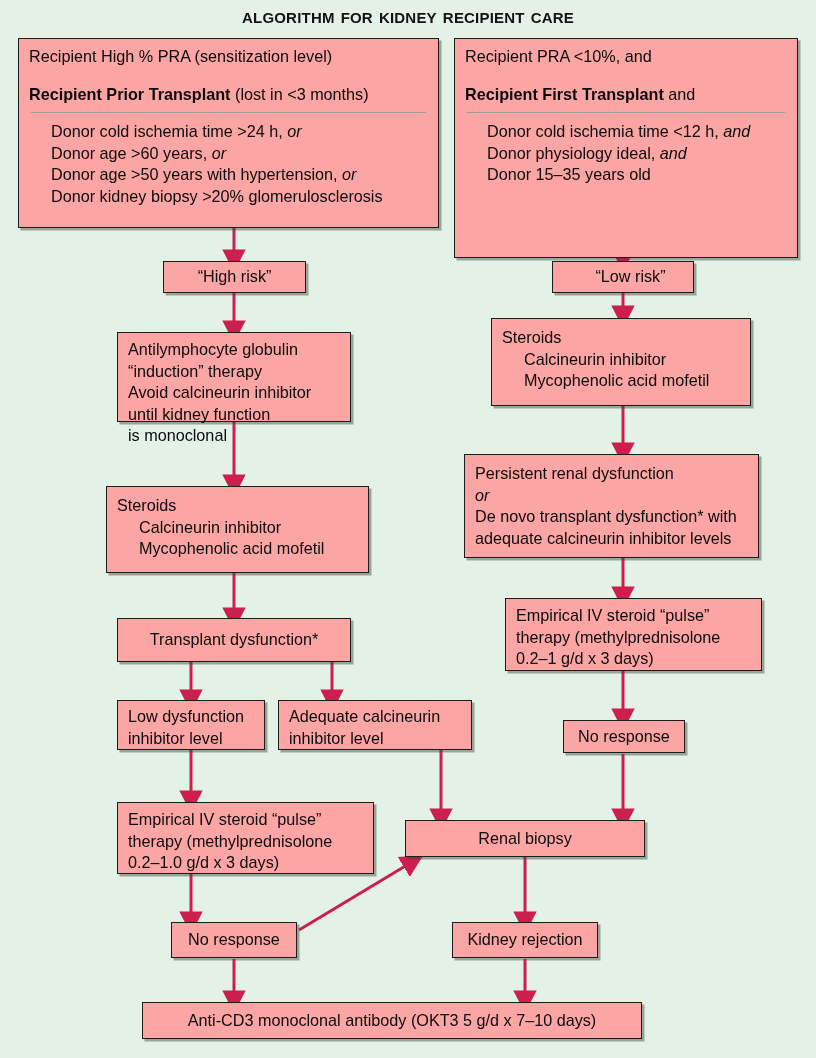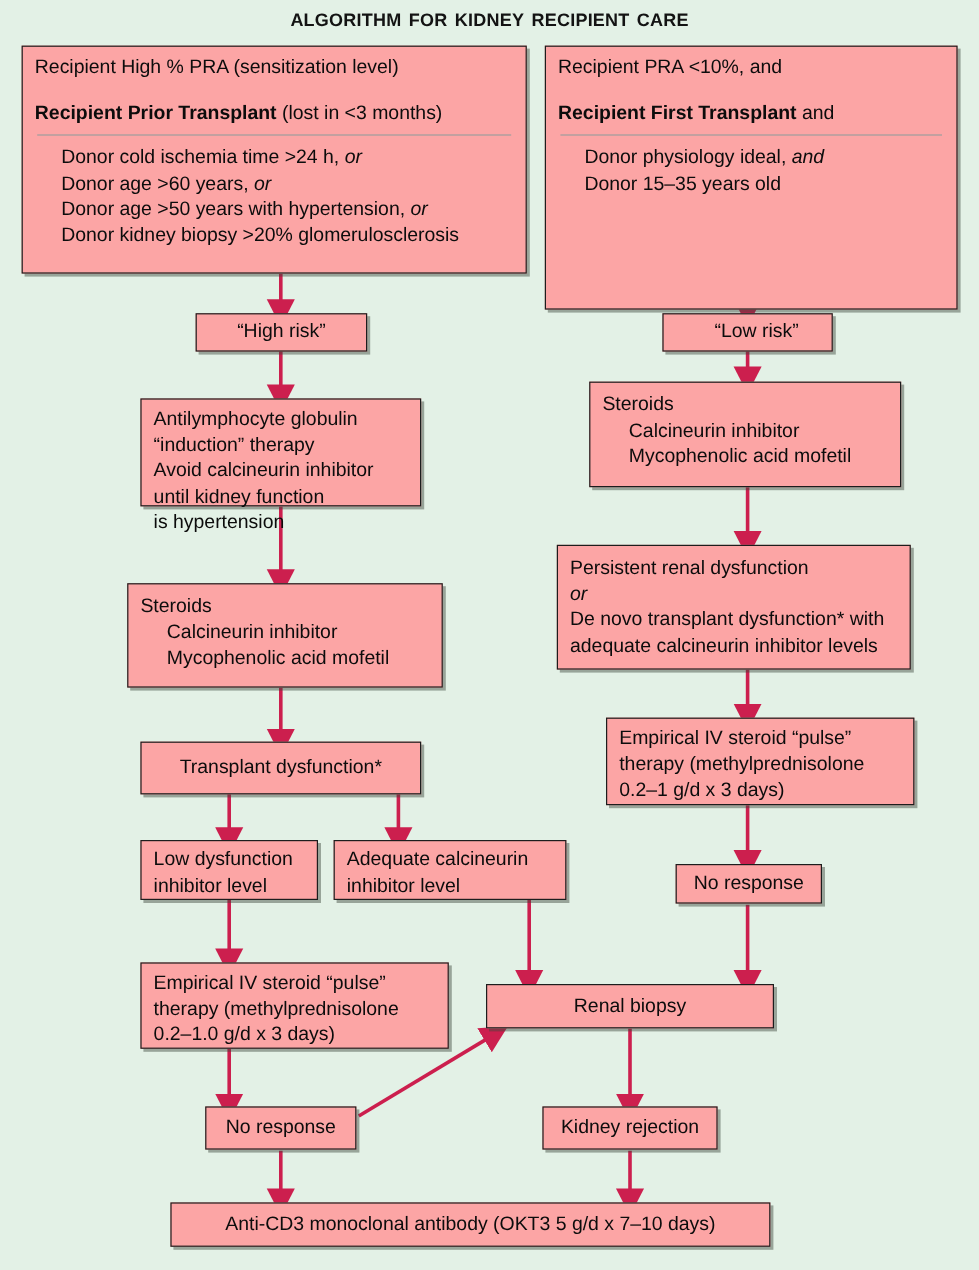--- a/index.html
+++ b/index.html
@@ -99,40 +99,41 @@
       <div class="ind ln"><span>Donor age &gt;50 years with hypertension,</span> <span class="i">or</span></div>
       <div class="ind ln"><span>Donor kidney biopsy &gt;20% glomerulosclerosis</span></div>
     </div>
   </div>
 
   <div class="box" style="left:454px;top:38px;width:344px;height:220px;">
     <div class="pad">
       <div class="ln">Recipient PRA &lt;10%, and</div>
       <div class="ln" style="margin-top:16px;"><span class="b">Recipient First Transplant</span><span> and</span></div>
       <div class="rule"></div>
+      <div class="ind ln"><span>Donor cold ischemia time &lt;12 h,</span> <span class="i">and</span></div>
       <div class="ind ln"><span>Donor physiology ideal,</span> <span class="i">and</span></div>
       <div class="ind ln"><span>Donor 15–35 years old</span></div>
     </div>
   </div>
 
   <div class="box center" style="left:163px;top:261px;width:143px;height:32px;">
     <div class="pad">“High risk”</div>
   </div>
 
   <div class="box center" style="left:552px;top:261px;width:142px;height:32px;padding-left:15px;">
     <div class="pad">“Low risk”</div>
   </div>
 
   <div class="box" style="left:117px;top:332px;width:234px;height:90px;">
     <div class="pad" style="padding:6px 10px;">
       <div class="ln">Antilymphocyte globulin</div>
       <div class="ln">“induction” therapy</div>
       <div class="ln">Avoid calcineurin inhibitor</div>
       <div class="ln">until kidney function</div>
-      <div class="ln">is hypertension</div>
+      <div class="ln">is monoclonal</div>
     </div>
   </div>
 
   <div class="box" style="left:106px;top:486px;width:263px;height:87px;">
     <div class="pad" style="padding:8px 10px;">
       <div class="ln">Steroids</div>
       <div class="ln ind">Calcineurin inhibitor</div>
       <div class="ln ind">Mycophenolic acid mofetil</div>
     </div>
   </div>

